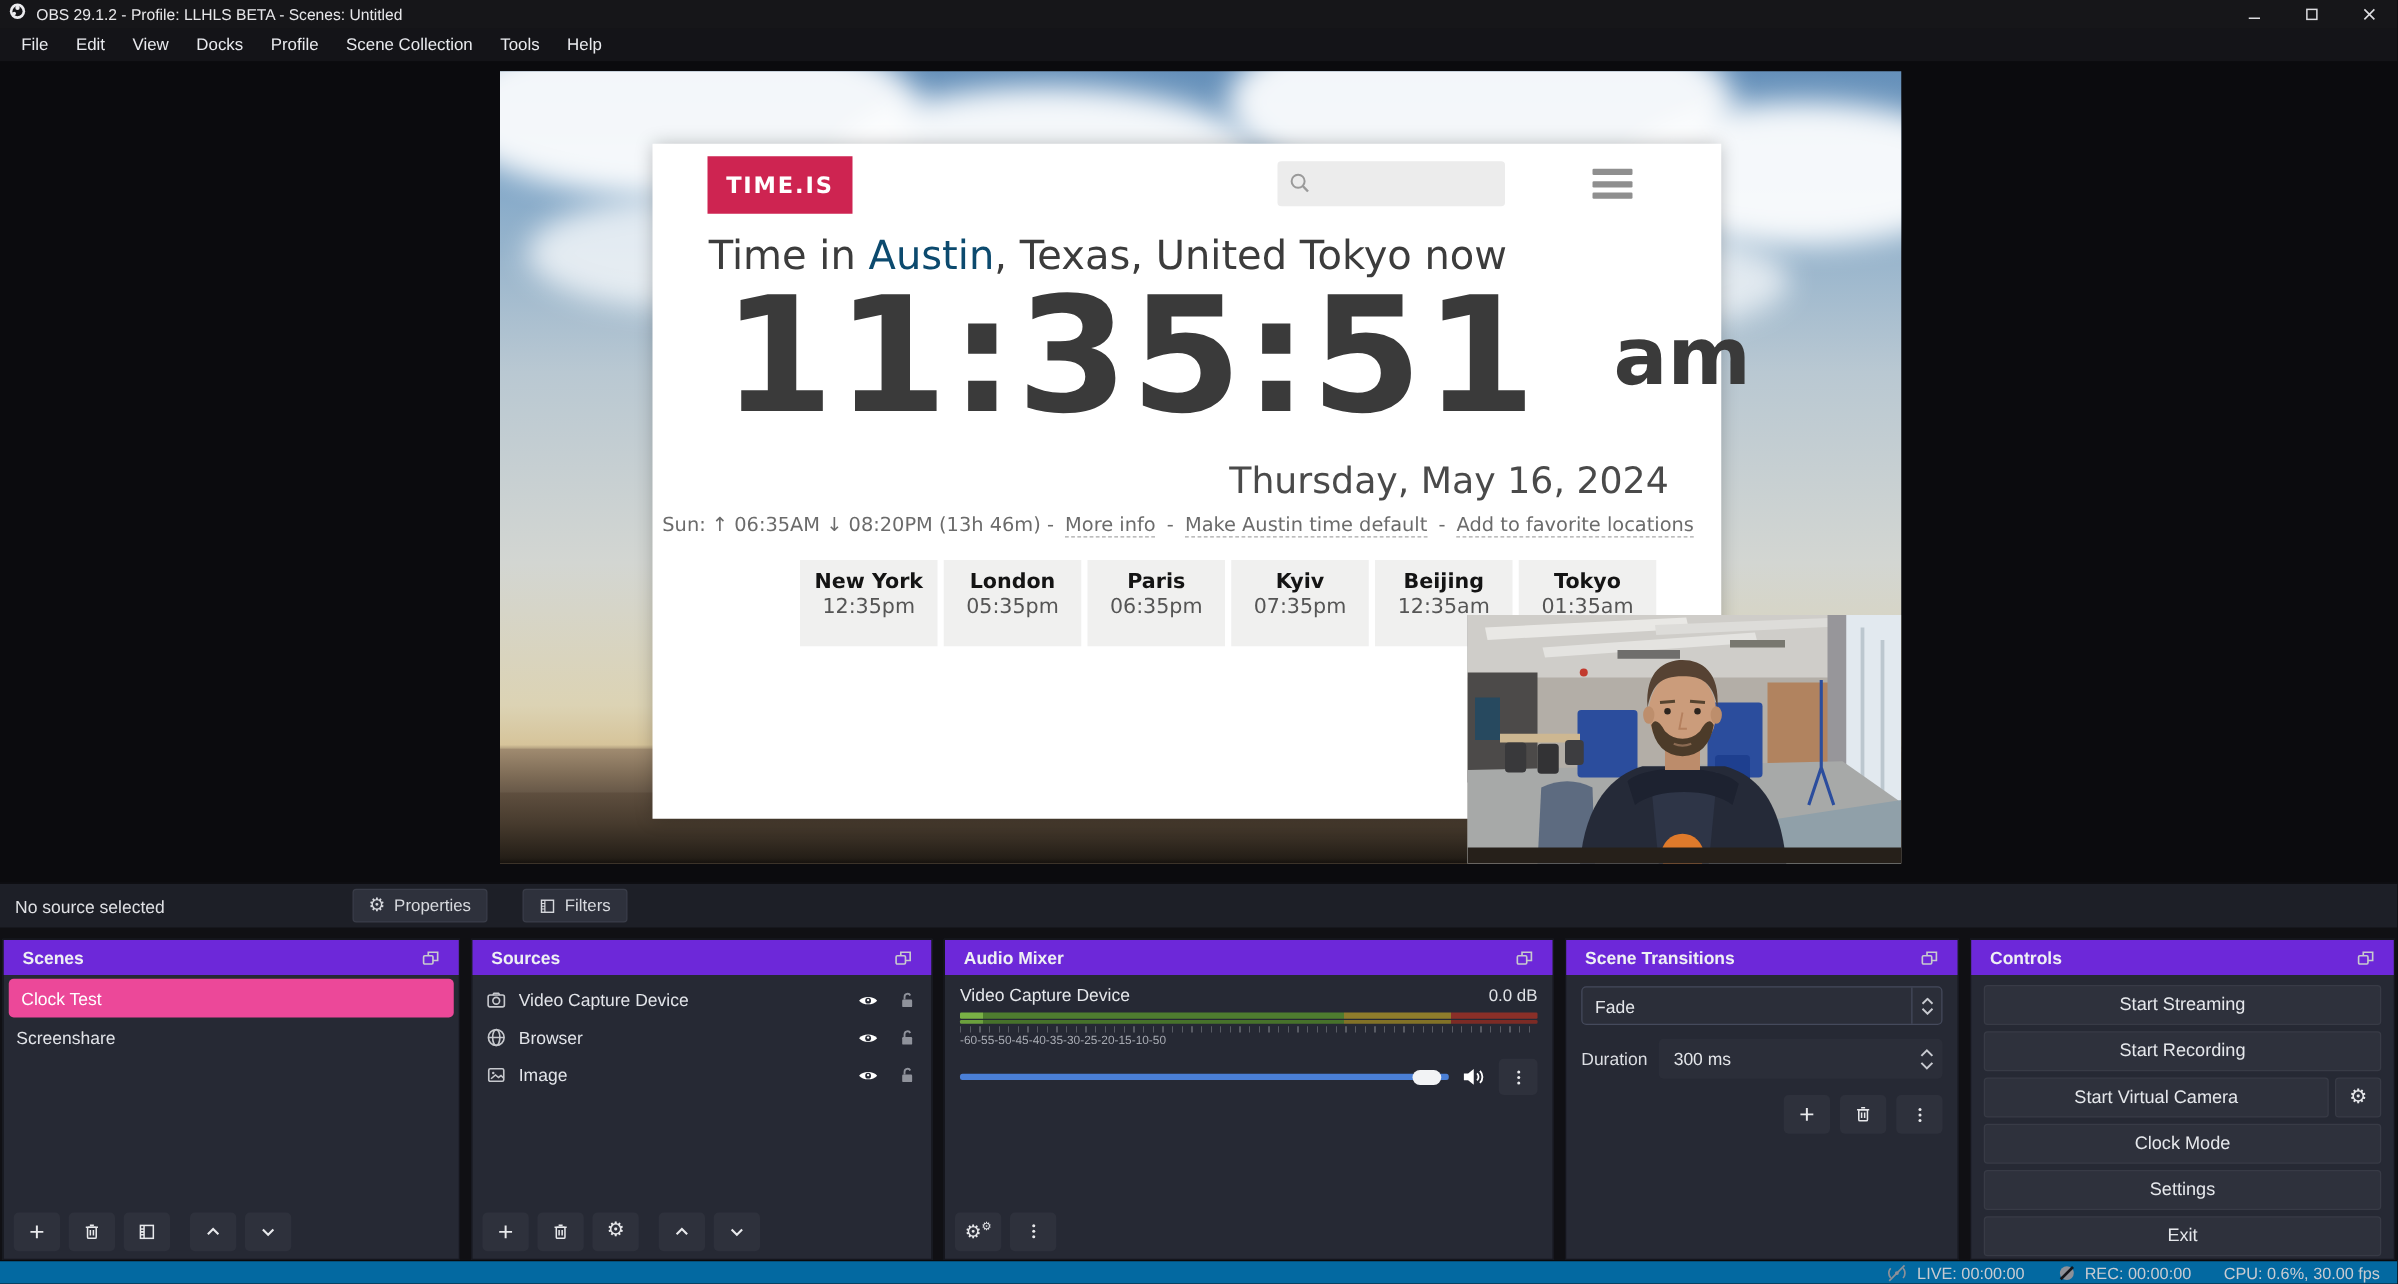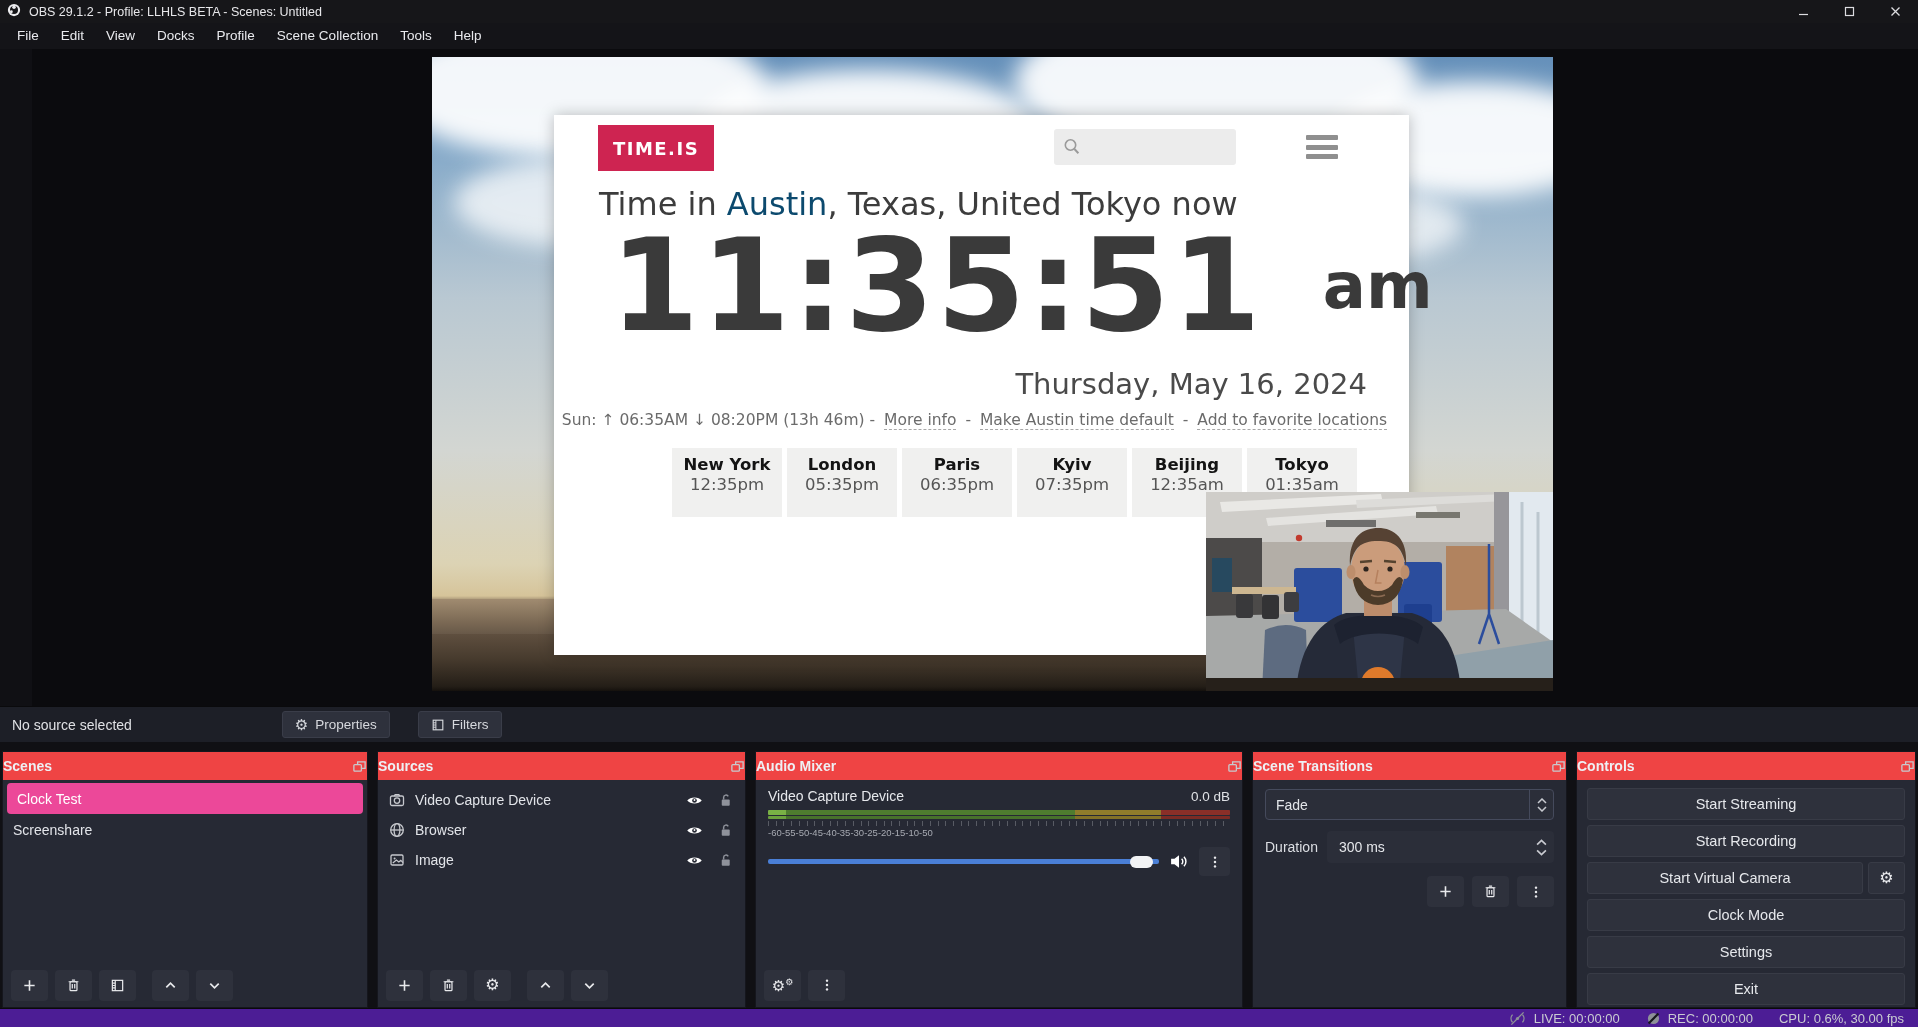--- a/index.html
+++ b/index.html
@@ -9,21 +9,21 @@
 
   
   .titlebar { height:23px; background:#161619; display:flex; align-items:center; padding-left:7px; gap:8px; flex:0 0 auto; }
   .titlebar .title { font-size:12.5px; color:#e7e7ea; }
   .winbtns { margin-left:auto; display:flex; height:100%; }
   .winbtn { width:46px; height:100%; display:flex; align-items:center; justify-content:center; }
   .menubar { height:26px; background:#141418; display:flex; align-items:center; padding-left:6px; flex:0 0 auto; }
   .menu-item { font-size:13.5px; padding:0 11px; line-height:26px; color:#e9eaee; cursor:default; }
 
   
-  .canvas { height:657px; background:#0b0b0e; position:relative; flex:0 0 auto;margin-left:32px; }
+  .canvas { height:657px; background:#0b0b0e; position:relative; flex:0 0 auto; }
   .scene { position:absolute; left:400px; top:8px; width:1121px; height:634px; overflow:hidden;
            background:linear-gradient(to bottom,#6590ba 0%,#84a9c9 14%,#b9c8d2 38%,#d3d6d2 62%,#dcd3b4 80%,#d6c49a 85%,#8d7a62 86%); }
   .cloud { position:absolute; background:rgba(255,255,255,.92); border-radius:50%; filter:blur(11px); }
   .mountains { position:absolute; left:0; right:0; top:85.5%; height:6.5%;
                background:linear-gradient(to bottom,#a08b70 0%,#7c6a55 55%,#5e5042 100%); }
   .ground { position:absolute; left:0; right:0; top:91%; bottom:0;
             background:linear-gradient(to bottom,#5f4f3f 0%,#463a2d 45%,#241e17 92%,#15110d 100%); }
 
   
   .browser { position:absolute; left:122px; top:58px; width:855px; height:540px; background:#ffffff;
@@ -54,22 +54,22 @@
   .selbar { height:36px; background:#1d1f27; border-top:1px solid #0a0a0c; display:flex; align-items:center;
             padding:0 12px; gap:28px; flex:0 0 auto; }
   .selbar .lbl { font-size:14px; color:#dfe0e4; margin-right:122px; }
   .btn { background:#2e313c; border:1px solid #3a3d49; border-radius:3px; height:27px; display:inline-flex;
          align-items:center; justify-content:center; gap:7px; padding:0 12px; font-size:13.5px; color:#d7d9de; cursor:default; }
   .gear-glyph { font-size:15px; line-height:1; color:#d7d9de; }
 
   
   .docks { margin-top:9px; height:257px; display:flex; gap:9px; padding:0 2px; flex:0 0 auto; }
   .dock { background:#262934; border:1px solid #15161d; display:flex; flex-direction:column; }
-  .dock-head { height:28px; background:#ef4444; display:flex; align-items:center; justify-content:space-between;
-               padding:0 0; flex:0 0 auto; }
+  .dock-head { height:28px; background:#6d28d9; display:flex; align-items:center; justify-content:space-between;
+               padding:0 15px; flex:0 0 auto; }
   .dock-title { font-size:14px; font-weight:bold; color:#eef0f4; }
   .dock-body { flex:1 1 auto; position:relative; }
   .dock-toolbar { flex:0 0 auto; height:44px; display:flex; align-items:center; gap:7px; padding:0 8px; }
   .tbtn { width:37px; height:31px; background:#2e313c; border-radius:4px; display:flex; align-items:center; justify-content:center; }
   .tbtn.spaced { margin-left:9px; }
 
   .w-scenes { width:366px; } .w-sources { width:369px; } .w-mixer { width:488px; }
   .w-trans { width:315px; } .w-controls { flex:1; }
 
   .scene-row { height:31px; display:flex; align-items:center; padding:0 10px; font-size:14px; color:#e2e4e9; }
@@ -112,21 +112,21 @@
 
   
   .ctl-body { padding:8px 10px 0; display:flex; flex-direction:column; gap:5px; }
   .ctl-btn { height:32px; background:#2e313c; border:1px solid #383b46; border-radius:3px; display:flex;
              align-items:center; justify-content:center; font-size:14.5px; color:#e6e8ec; }
   .ctl-row { display:flex; gap:5px; }
   .ctl-row .ctl-btn { flex:1; }
   .ctl-mini { width:37px; flex:0 0 auto !important; }
 
   
-  .statusbar { height:19px; margin-top:auto; background:#4c1d95; border-top:1px solid #0a0a0c; display:flex;
+  .statusbar { height:19px; margin-top:auto; background:#0369a1; border-top:1px solid #0a0a0c; display:flex;
                align-items:center; justify-content:flex-end; gap:26px; padding-right:14px; font-size:13px; color:#c9cbd1; }
   .sb-item { display:flex; align-items:center; gap:7px; }
 
   svg { flex:0 0 auto; }
 </style>
 </head>
 <body>
 
 <div class="app">
 

